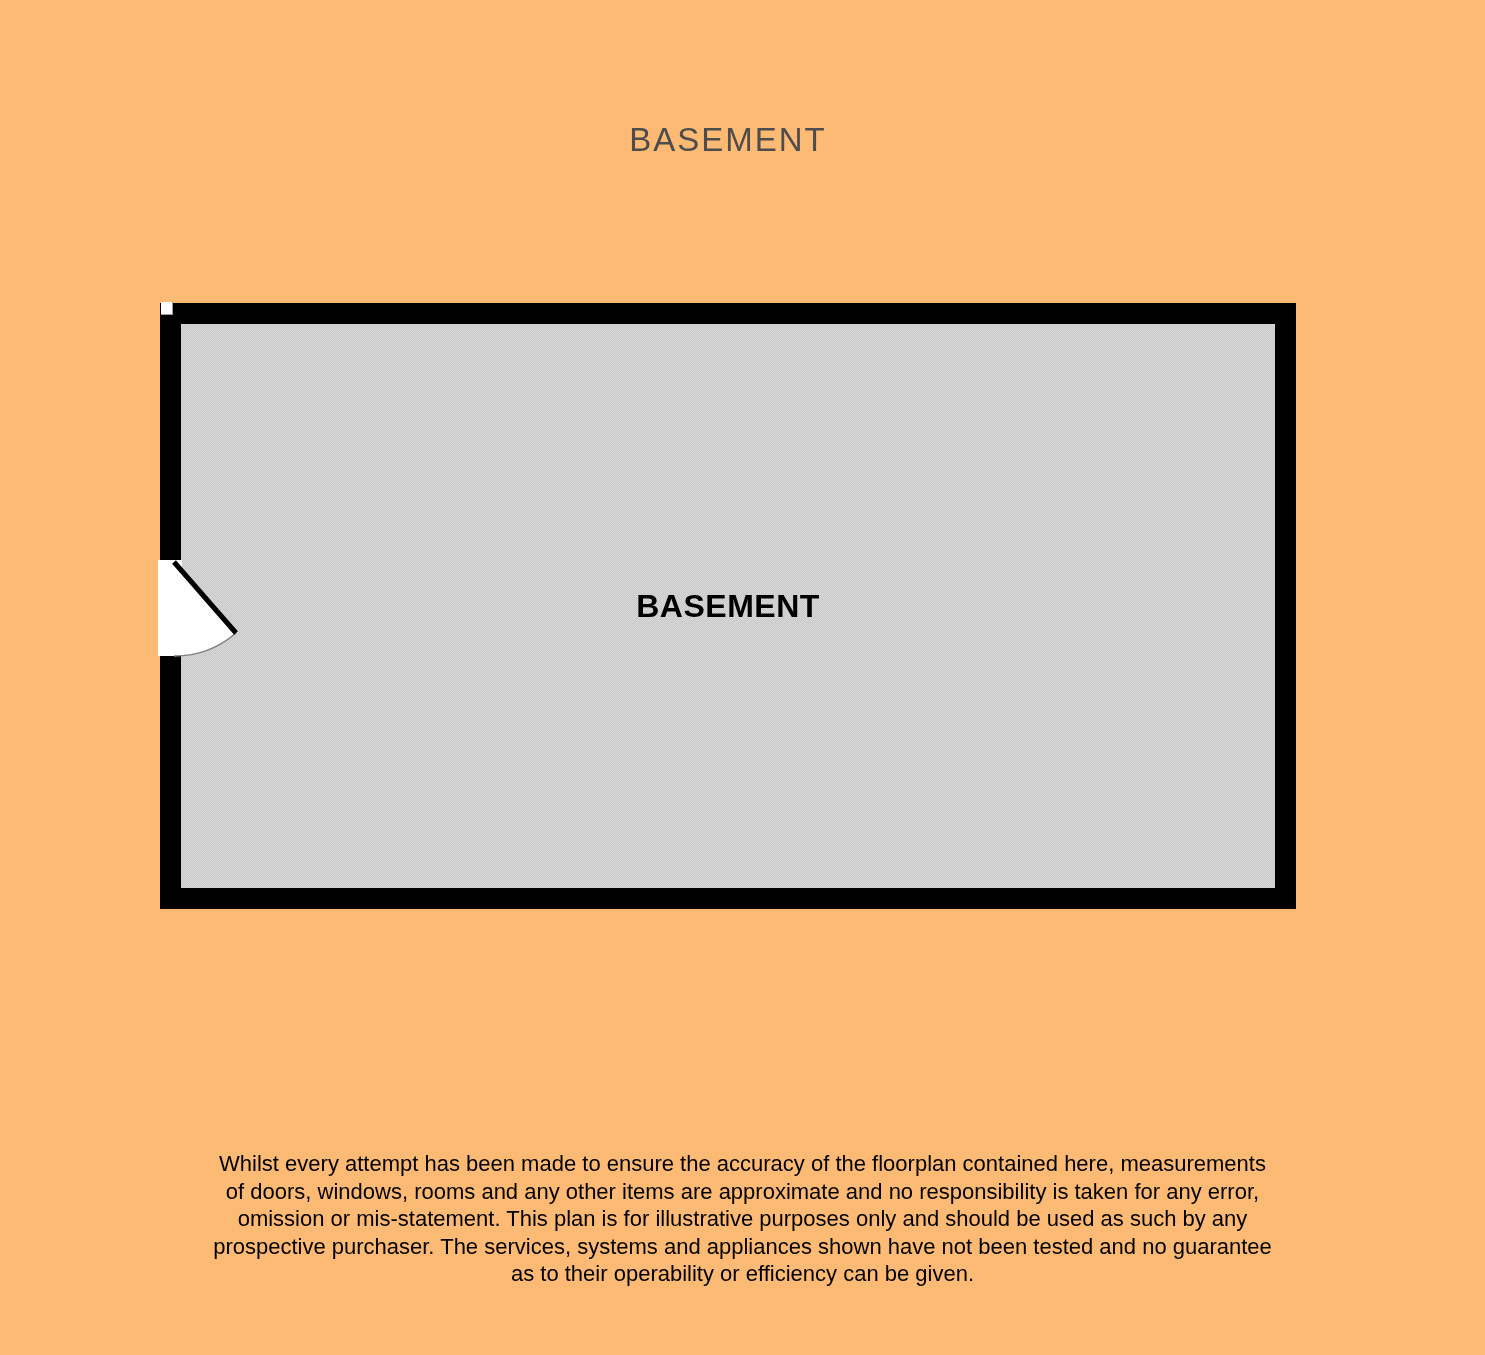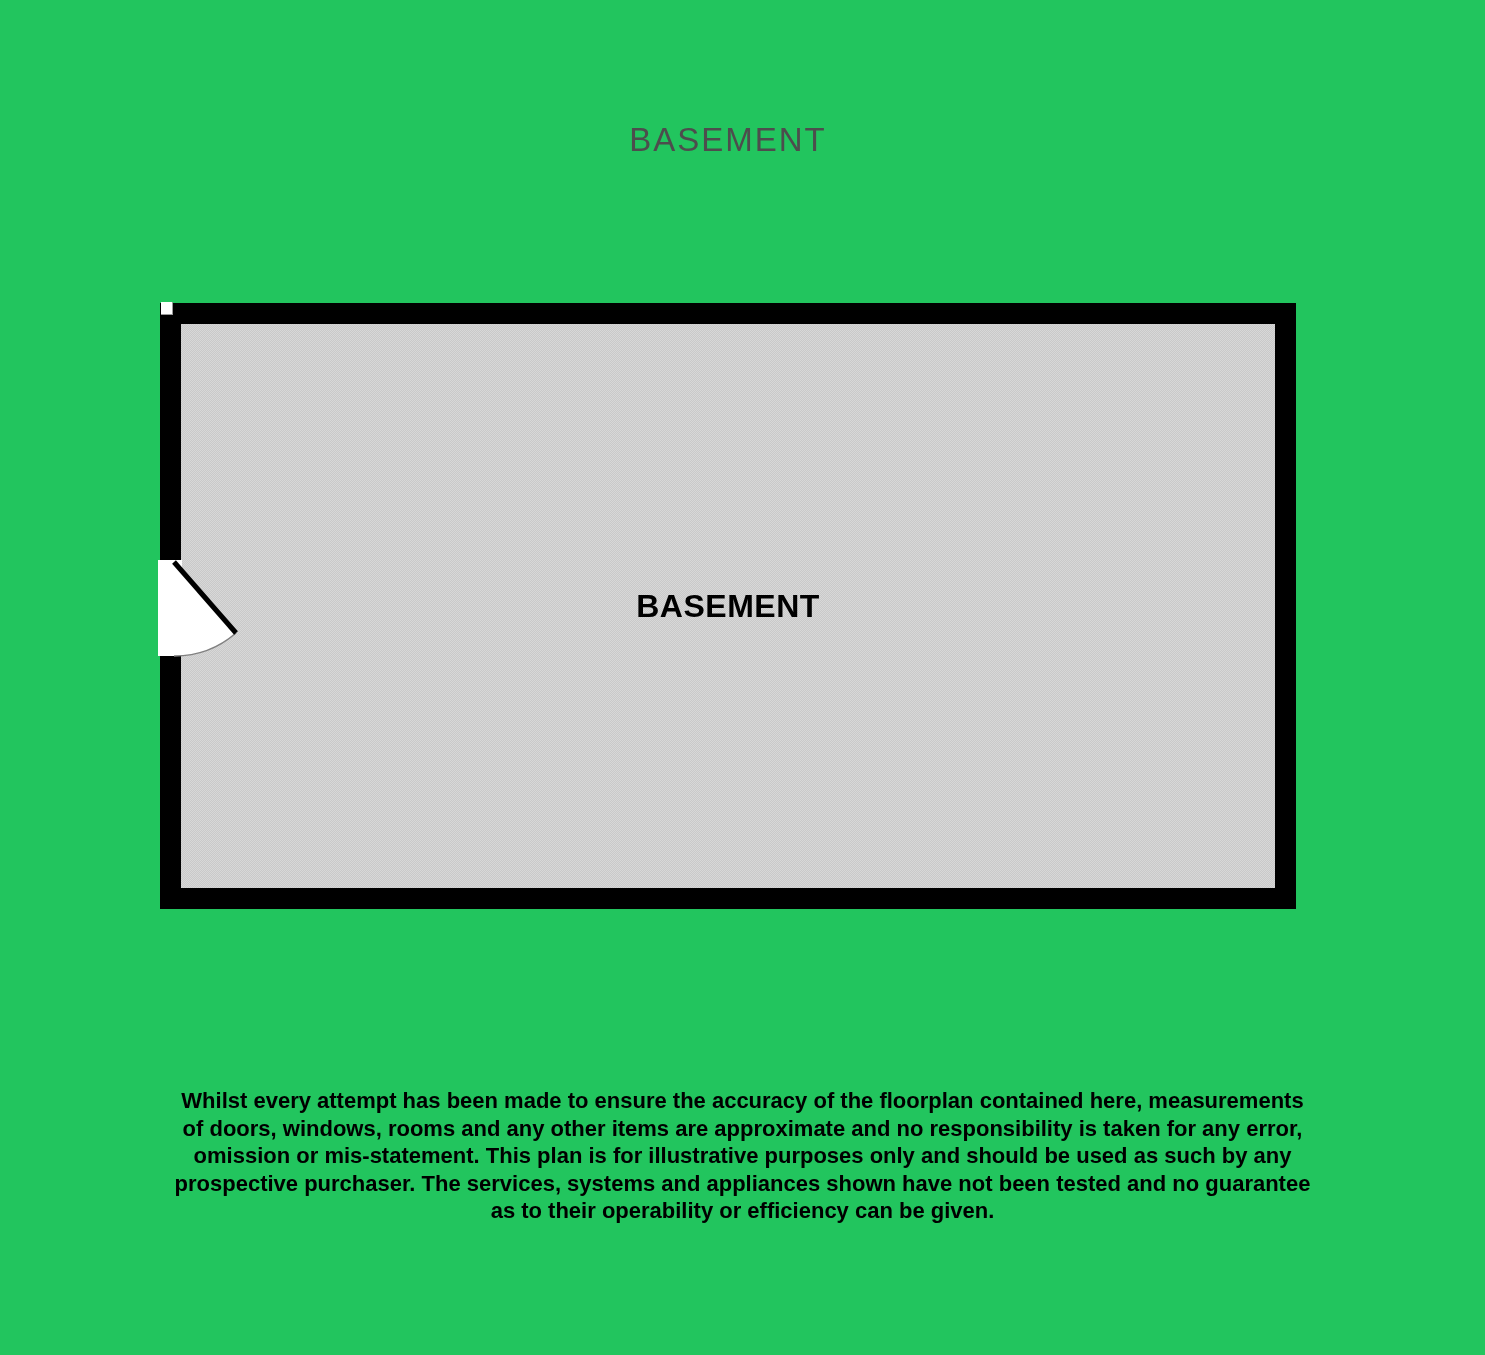--- a/index.html
+++ b/index.html
@@ -1,21 +1,21 @@
 <!DOCTYPE html>
 <html><head>
 <meta charset="utf-8">
 <style>
   html, body { margin: 0; padding: 0; }
   body { background: #ffffff; }
   .canvas {
     position: relative;
     width: 1485px;
     height: 1355px;
-    background: #22c55e;
+    background: #fdba74;
     font-family: "Liberation Sans", sans-serif;
     overflow: hidden;
   }
   .plan-title {
     position: absolute;
     top: 121px;
     left: 160px;
     width: 1136px;
     text-align: center;
     font-size: 33px;
@@ -65,28 +65,27 @@
     line-height: 38px;
   }
   .door-overlay {
     position: absolute;
     left: 0;
     top: 0;
     pointer-events: none;
   }
   .footer {
     position: absolute;
-    top: 1087px;
+    top: 1150px;
     left: 0;
     width: 1485px;
     text-align: center;
     color: #000000;
     font-size: 22px;
     line-height: 27.5px;
-    font-weight: bold;
   }
   .disclaimer { white-space: pre-line; }
   .credit { }
 </style>
 </head>
 <body>
 
 <div class="canvas">
 
   <div class="plan-title">BASEMENT</div>

